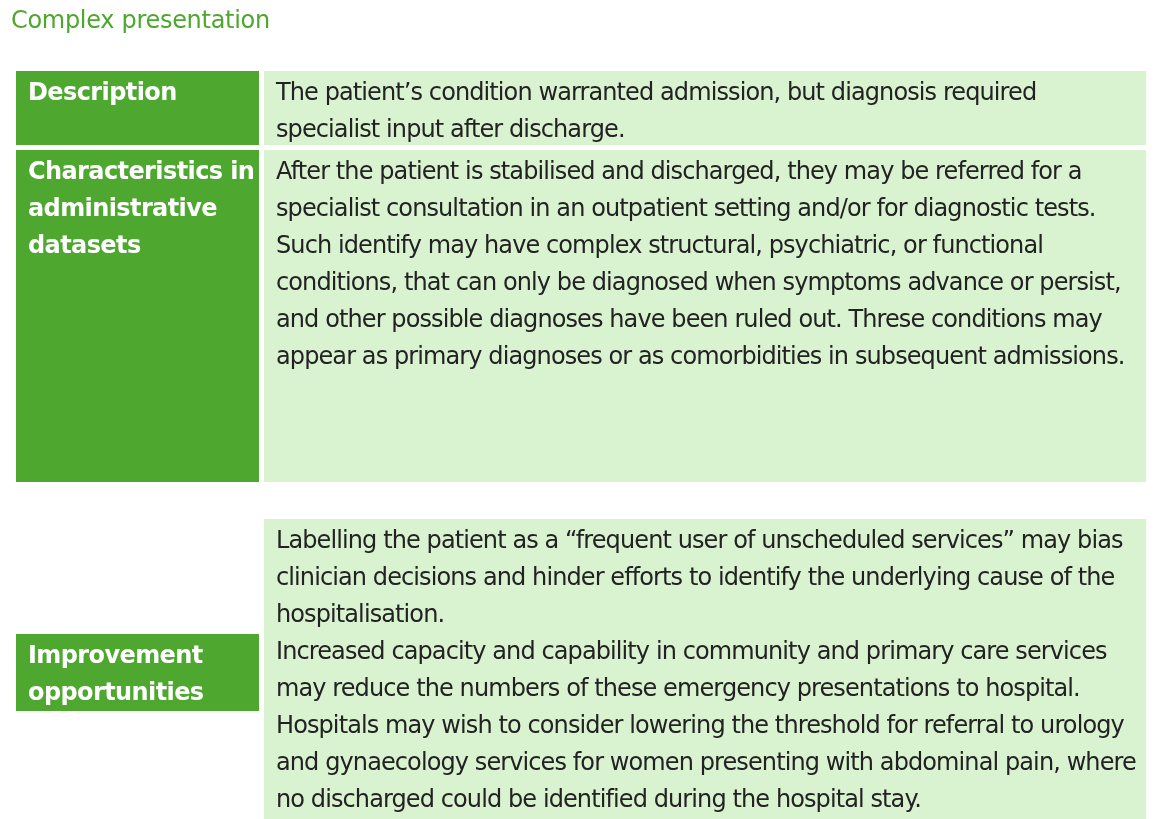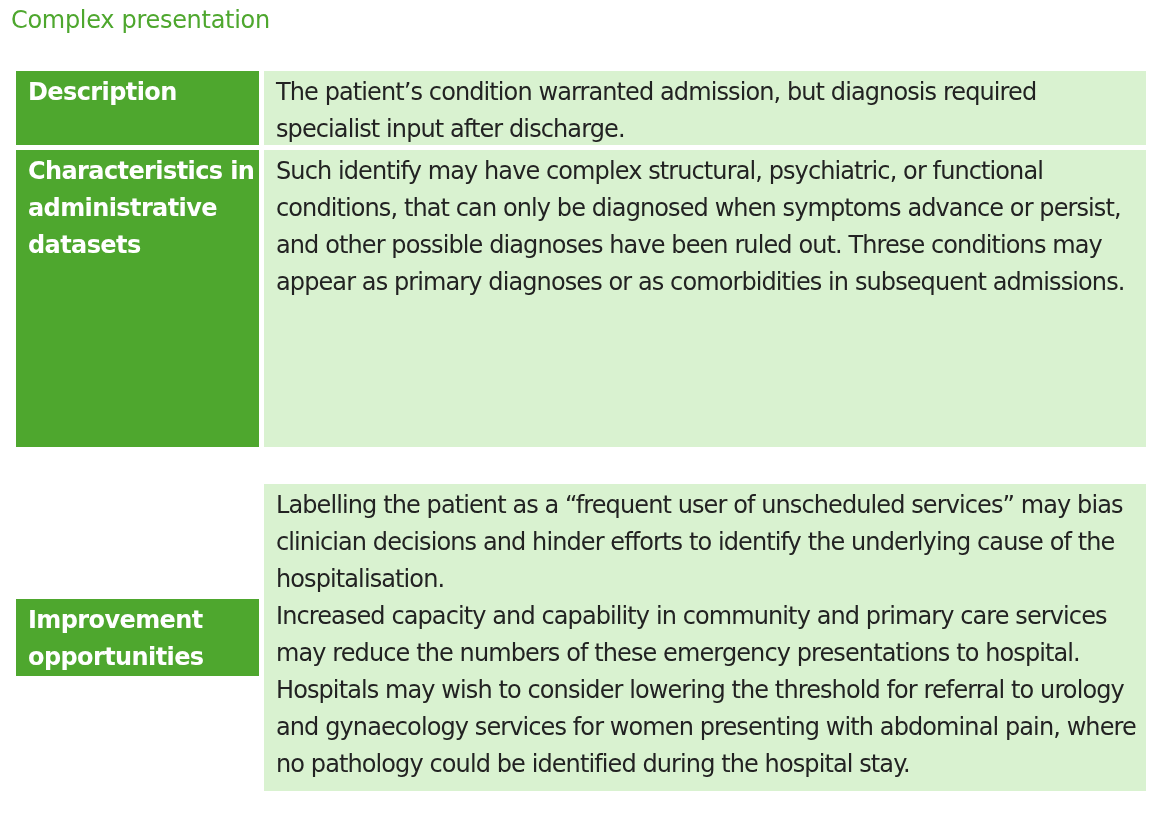--- a/index.html
+++ b/index.html
@@ -11,42 +11,43 @@
     .row { display: flex; margin-bottom: 5px; }
     .row:last-child { margin-bottom: 0; align-items: center; }
     .label { width: 243px; flex: 0 0 243px; background: #4ea72e; color: #ffffff;
              font-weight: bold; font-size: 24px; line-height: 37px; padding: 3px 0 0 12px;
              box-sizing: border-box; letter-spacing: -0.6px; }
     .content { margin-left: 5px; flex: 1; background: #d9f2d0; color: #222222;
                font-size: 24px; line-height: 37px; padding: 3px 8px 8px 12px;
                box-sizing: border-box; letter-spacing: -0.9px; word-spacing: 0px; }
     .content p { margin: 0; }
     .row1 { height: 74px; }
-    .row2 { height: 297px; }
+    .row2 { height: 332px; }
     .row3 { height: 370px; }
   </style>
 </head>
 <body>
 
 <div class="title">Complex presentation</div>
 
 <div class="table">
   <div class="row row1">
     <div class="label">Description</div>
     <div class="content">
       <p>The patient’s condition warranted admission, but diagnosis required specialist input after discharge.</p>
     </div>
   </div>
   <div class="row row2">
     <div class="label">Characteristics in administrative datasets</div>
     <div class="content">
+      <p>After the patient is stabilised and discharged, they may be referred for a specialist consultation in an outpatient setting and/or for diagnostic tests.</p>
       <p>Such identify may have complex structural, psychiatric, or functional conditions, that can only be diagnosed when symptoms advance or persist, and other possible diagnoses have been ruled out. Threse conditions may appear as primary diagnoses or as comorbidities in subsequent admissions.</p>
     </div>
   </div>
   <div class="row row3">
     <div class="label">Improvement opportunities</div>
     <div class="content">
       <p>Labelling the patient as a “frequent user of unscheduled services” may bias clinician decisions and hinder efforts to identify the underlying cause of the hospitalisation.</p>
       <p>Increased capacity and capability in community and primary care services may reduce the numbers of these emergency presentations to hospital.</p>
-      <p>Hospitals may wish to consider lowering the threshold for referral to urology and gynaecology services for women presenting with abdominal pain, where no pathology could be identified during the hospital stay.</p>
+      <p>Hospitals may wish to consider lowering the threshold for referral to urology and gynaecology services for women presenting with abdominal pain, where no discharged could be identified during the hospital stay.</p>
     </div>
   </div>
 </div>
 
 </body></html>

